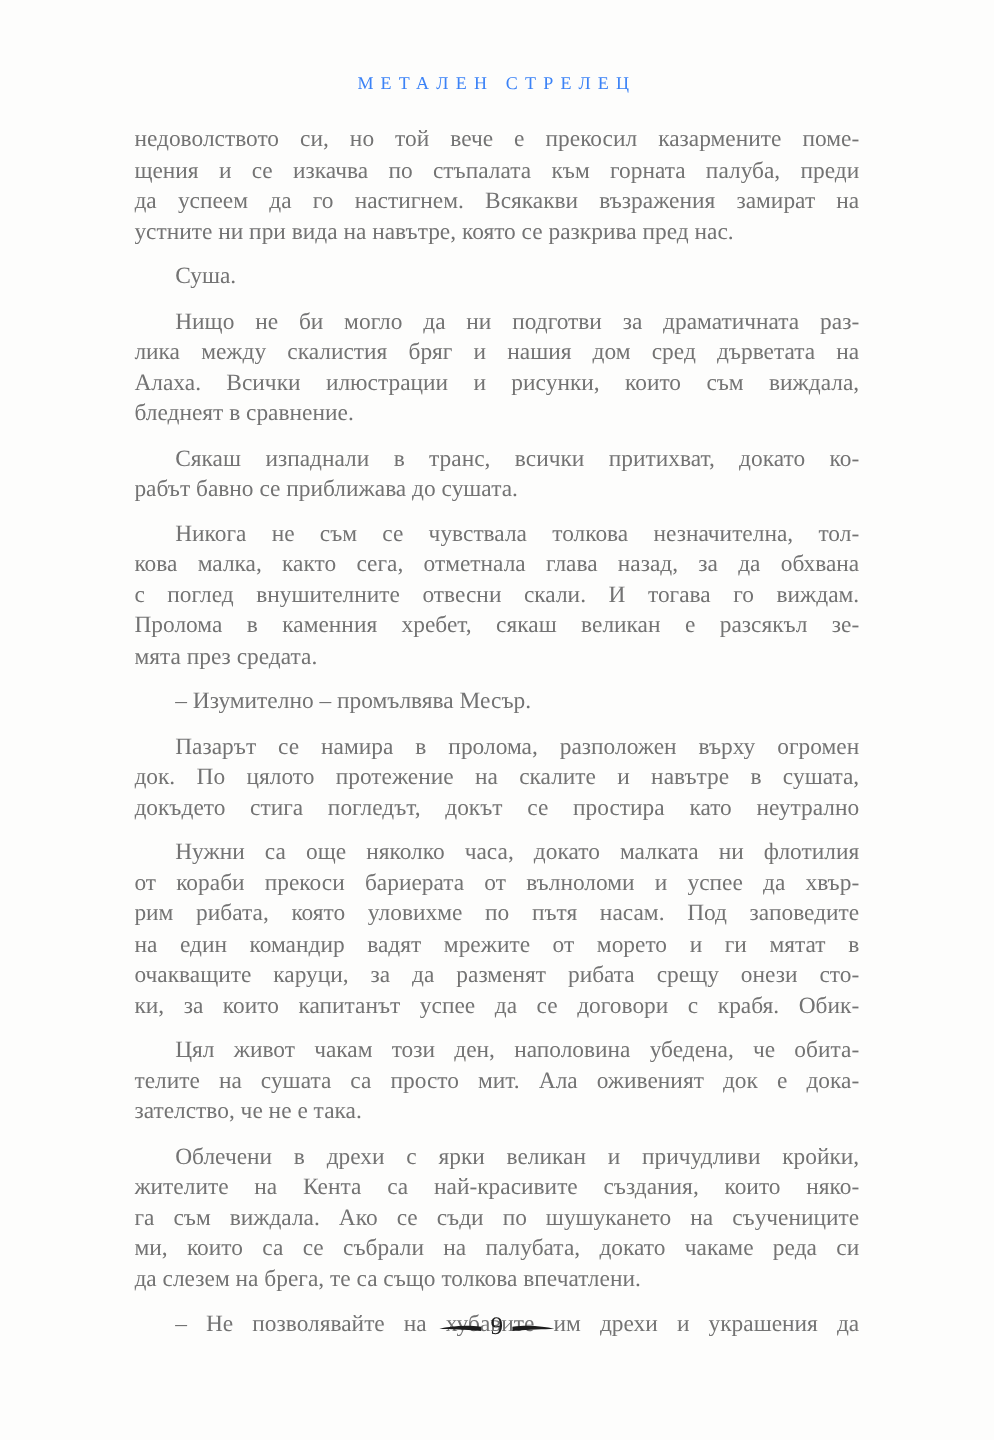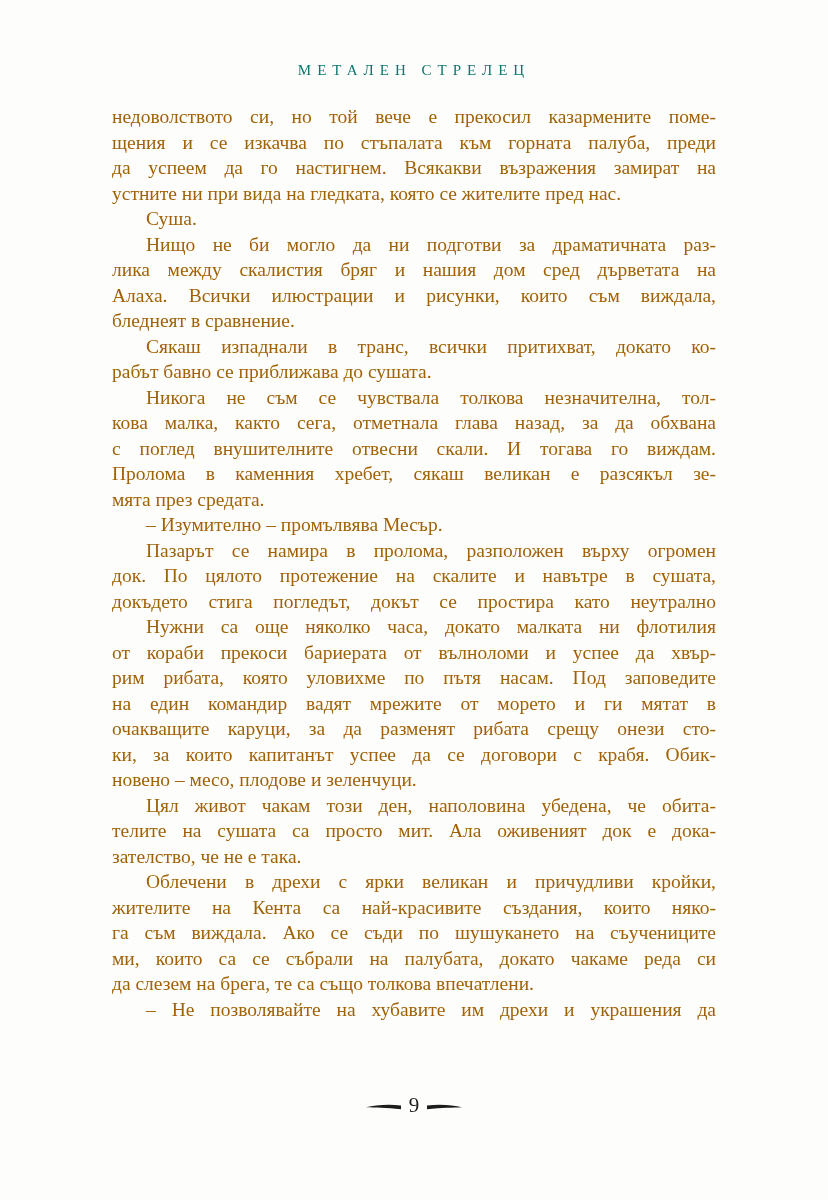--- a/index.html
+++ b/index.html
@@ -20,44 +20,45 @@
     inset: 0;
   }
   .running-head {
     position: absolute;
     top: 62px;
     left: 0;
     width: 828px;
     text-align: center;
     font-size: 15px;
     letter-spacing: 6px;
-    color: #0f766e;
+    color: #3b82f6;
     font-weight: normal;
   }
   .body-block {
     position: absolute;
     top: 104px;
     left: 112px;
     width: 604px;
     font-size: 19.5px;
     line-height: 25.5px;
-    color: #a16207;
+    color: #737373;
   }
   .ln {
     text-align: justify;
     text-align-last: justify;
     height: 25.5px;
     overflow: hidden;
     white-space: normal;
   }
   .ln.end {
     text-align-last: left;
   }
   .ln.first {
     text-indent: 34px;
+    margin-top: 12px;
   }
   .footer {
     position: absolute;
     top: 1096px;
     left: 0;
     width: 828px;
     text-align: center;
   }
   .footer-inner {
     display: inline-flex;
@@ -84,21 +85,21 @@
 
 <div class="page">
 
   <div class="running-head">МЕТАЛЕН СТРЕЛЕЦ</div>
 
   <div class="body-block">
 
     <div class="ln">недоволството си, но той вече е прекосил казармените поме-</div>
     <div class="ln">щения и се изкачва по стъпалата към горната палуба, преди</div>
     <div class="ln">да успеем да го настигнем. Всякакви възражения замират на</div>
-    <div class="ln end">устните ни при вида на гледката, която се жителите пред нас.</div>
+    <div class="ln end">устните ни при вида на навътре, която се разкрива пред нас.</div>
 
     <div class="ln first end">Суша.</div>
 
     <div class="ln first">Нищо не би могло да ни подготви за драматичната раз-</div>
     <div class="ln">лика между скалистия бряг и нашия дом сред дърветата на</div>
     <div class="ln">Алаха. Всички илюстрации и рисунки, които съм виждала,</div>
     <div class="ln end">бледнеят в сравнение.</div>
 
     <div class="ln first">Сякаш изпаднали в транс, всички притихват, докато ко-</div>
     <div class="ln end">рабът бавно се приближава до сушата.</div>
@@ -114,21 +115,20 @@
     <div class="ln first">Пазарът се намира в пролома, разположен върху огромен</div>
     <div class="ln">док. По цялото протежение на скалите и навътре в сушата,</div>
     <div class="ln">докъдето стига погледът, докът се простира като неутрално</div>
 
     <div class="ln first">Нужни са още няколко часа, докато малката ни флотилия</div>
     <div class="ln">от кораби прекоси бариерата от вълноломи и успее да хвър-</div>
     <div class="ln">рим рибата, която уловихме по пътя насам. Под заповедите</div>
     <div class="ln">на един командир вадят мрежите от морето и ги мятат в</div>
     <div class="ln">очакващите каруци, за да разменят рибата срещу онези сто-</div>
     <div class="ln">ки, за които капитанът успее да се договори с крабя. Обик-</div>
-    <div class="ln end">новено – месо, плодове и зеленчуци.</div>
 
     <div class="ln first">Цял живот чакам този ден, наполовина убедена, че обита-</div>
     <div class="ln">телите на сушата са просто мит. Ала оживеният док е дока-</div>
     <div class="ln end">зателство, че не е така.</div>
 
     <div class="ln first">Облечени в дрехи с ярки великан и причудливи кройки,</div>
     <div class="ln">жителите на Кента са най-красивите създания, които няко-</div>
     <div class="ln">га съм виждала. Ако се съди по шушукането на съучениците</div>
     <div class="ln">ми, които са се събрали на палубата, докато чакаме реда си</div>
     <div class="ln end">да слезем на брега, те са също толкова впечатлени.</div>

